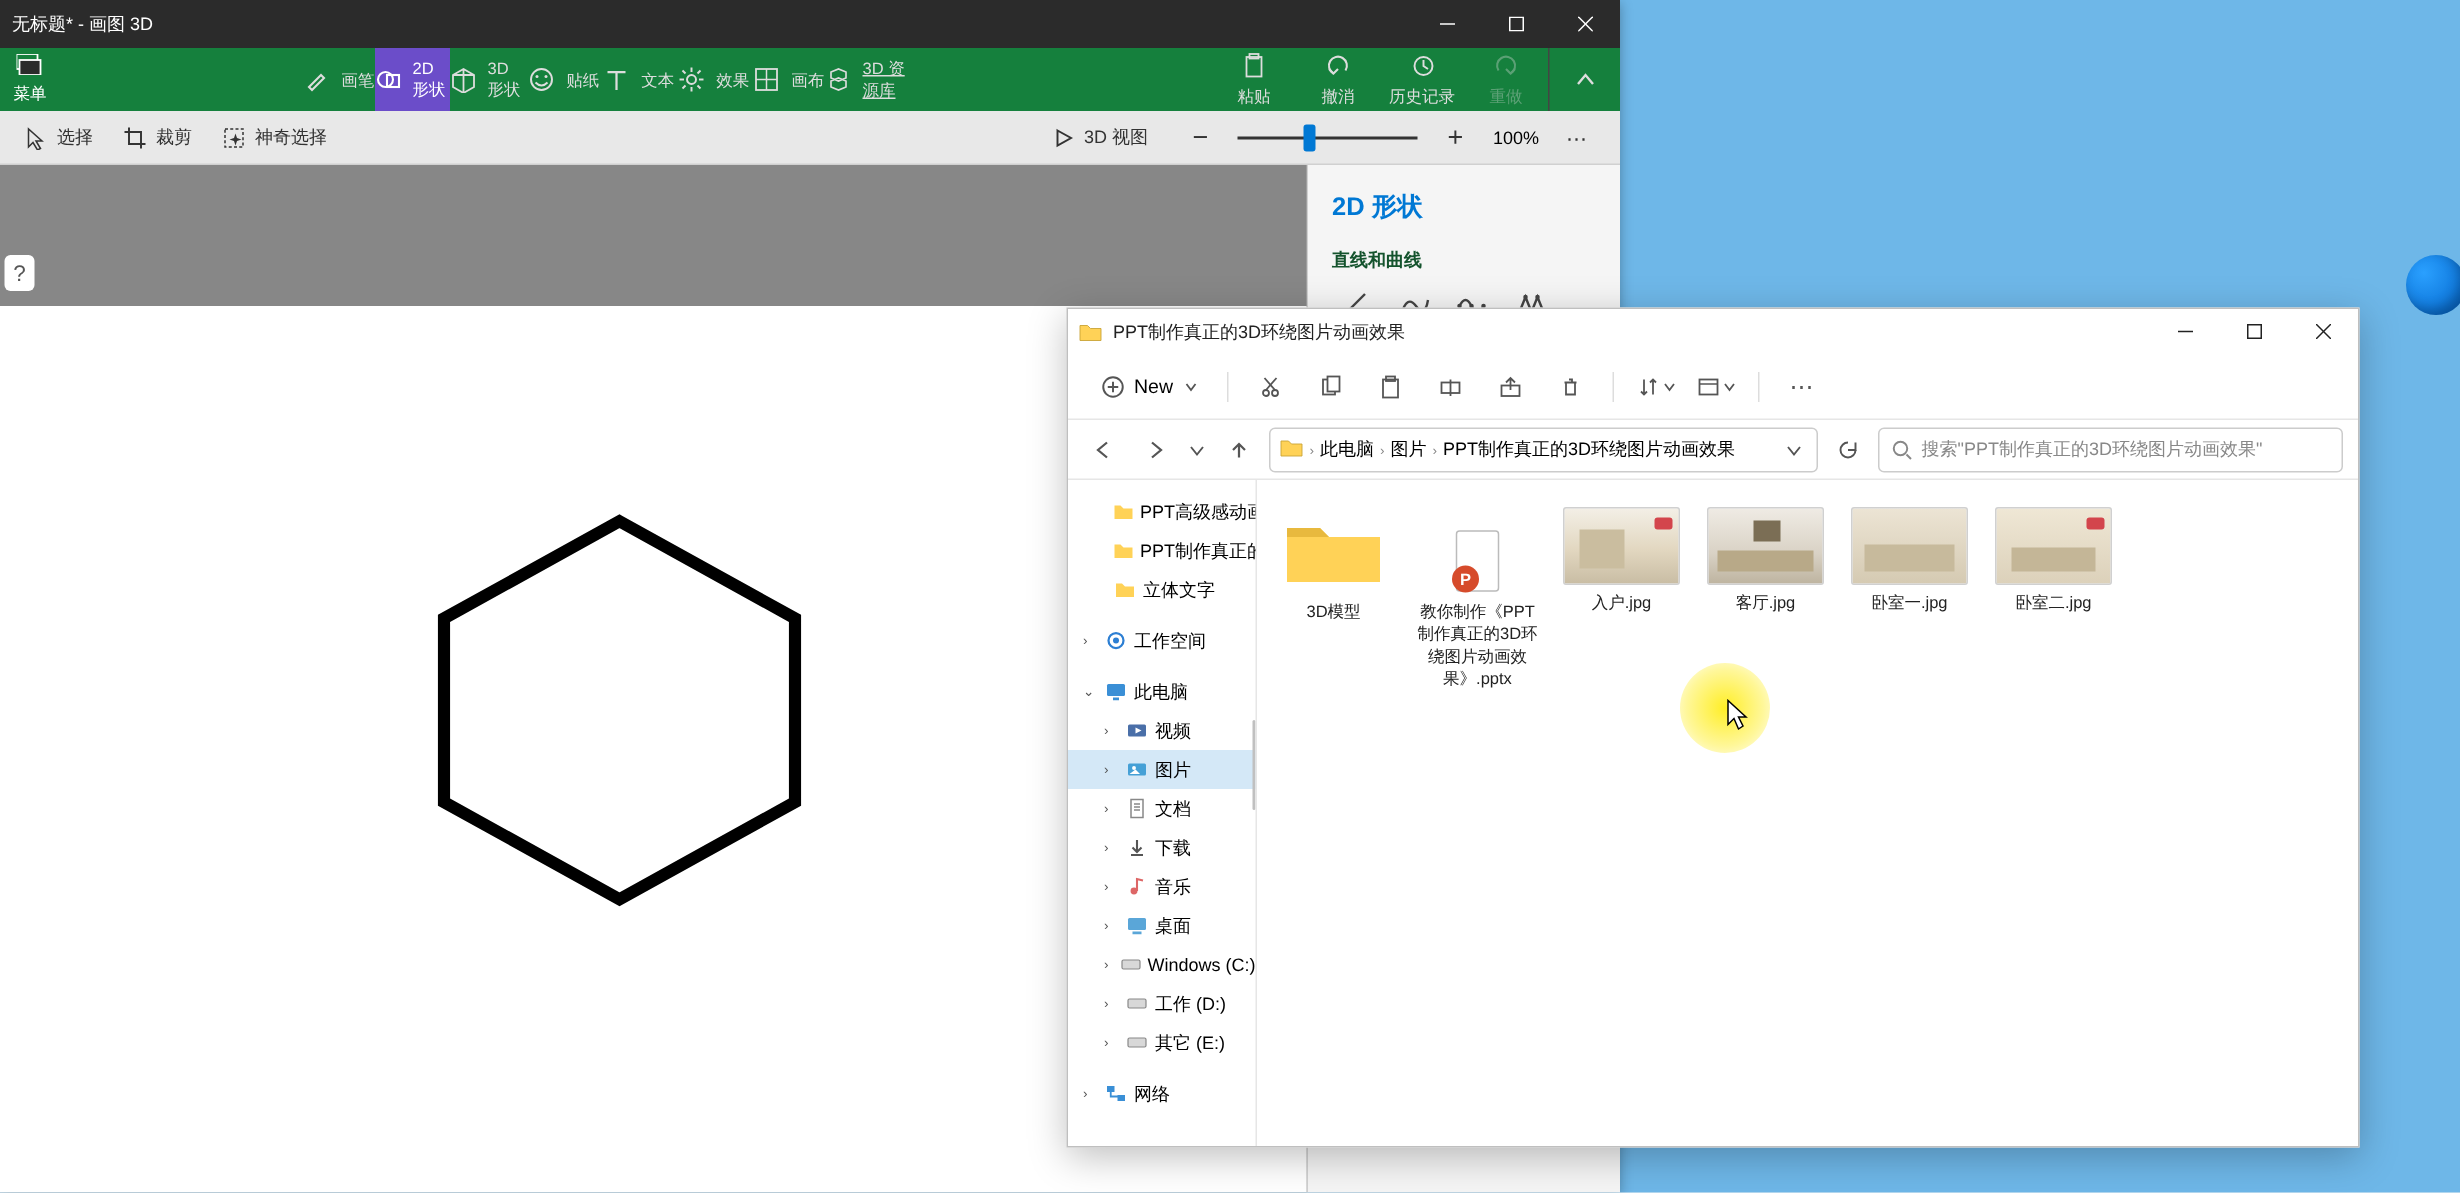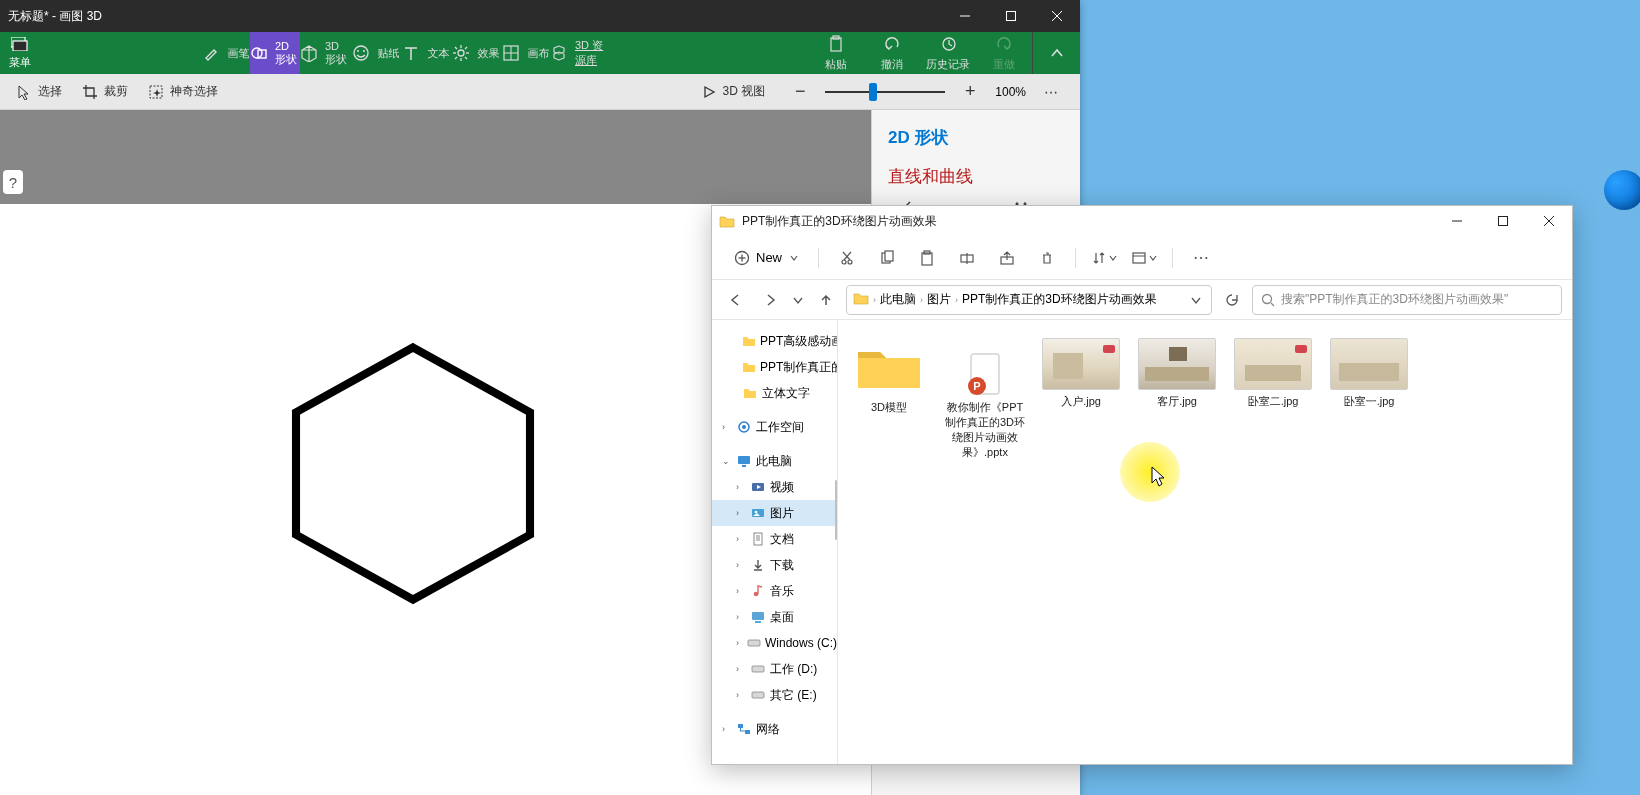--- a/index.html
+++ b/index.html
@@ -32,21 +32,21 @@
 
 .paint3d-main { flex: 1; display: flex; overflow: hidden; }
 .canvas-area { flex: 1; background: #878787; display: flex; flex-direction: column; position: relative; }
 .canvas-top-pad { height: 94px; background: #878787; position: relative; }
 .help-bubble { position: absolute; left: 3px; top: 60px; width: 20px; height: 24px; background: #fff; border-radius: 4px; display: flex; align-items: center; justify-content: center; font-size: 15px; color: #555; }
 .canvas-paper { flex: 1; background: #ffffff; margin: 0 0 0 0; position: relative; }
 .canvas-paper svg { position: absolute; }
 
 .side-panel { width: 209px; background: #f5f5f5; border-left: 1px solid #d0d0d0; padding: 16px 16px; font-size: 13px; color: #333; overflow: hidden; }
 .side-panel h2 { color: #0078d4; font-weight: 600; font-size: 17px; margin-bottom: 16px; }
-.panel-label { font-size: 17px; color: #b91c1c; margin: 12px 0 8px; }
+.panel-label { font-size: 12px; color: #14532d; margin: 12px 0 8px; font-weight: bold; }
 .shape-row { display: flex; gap: 12px; margin-bottom: 8px; }
 .shape-cell { width: 28px; height: 28px; display: flex; align-items: center; justify-content: center; }
 
 
 .explorer-window { position: absolute; left: 711px; top: 205px; width: 862px; height: 560px; background: #ffffff; border: 1px solid #bfbfbf; box-shadow: 0 6px 24px rgba(0,0,0,0.25); display: flex; flex-direction: column; }
 
 .explorer-titlebar { height: 30px; display: flex; align-items: center; font-size: 12px; color: #222; }
 .explorer-titlebar .ex-ico { width: 18px; height: 18px; margin: 0 6px; display:flex; align-items:center; justify-content:center;}
 .explorer-titlebar .title-text { flex: 1; }
 .explorer-titlebar .win-btns { display: flex; height: 100%; }
@@ -691,32 +691,32 @@
       <div class="file-item">
         <div class="thumb room-b">
           <div class="room-dec" style="left:6px;top:28px;width:64px;height:14px;background:#b8a988;"></div>
           <div class="room-dec" style="left:30px;top:8px;width:18px;height:14px;background:#7b6e55;"></div>
         </div>
         <span>客厅.jpg</span>
       </div>
 
 
       <div class="file-item">
+        <div class="thumb room-f">
+          <div class="room-dec" style="left:8px;top:24px;width:60px;height:18px;background:#c7ba9c;"></div>
+        </div>
+        <span>卧室一.jpg</span>
+      </div>
+
+      <div class="file-item">
         <div class="thumb room-e">
           <div class="room-dec" style="right:4px;top:6px;width:12px;height:8px;background:#d3454c;border-radius:2px;"></div>
           <div class="room-dec" style="left:10px;top:26px;width:56px;height:16px;background:#c4b697;"></div>
         </div>
         <span>卧室二.jpg</span>
-      </div>
-
-      <div class="file-item">
-        <div class="thumb room-f">
-          <div class="room-dec" style="left:8px;top:24px;width:60px;height:18px;background:#c7ba9c;"></div>
-        </div>
-        <span>卧室一.jpg</span>
       </div>
 
       <div class="cursor-highlight" style="left:282px; top:122px;"></div>
       <svg class="cursor-arrow" width="18" height="22" style="left:312px; top:146px;">
         <path d="M2 1 L2 17 L6 13 L9 20 L12 18 L9 12 L14 12 Z" fill="#fff" stroke="#000" stroke-width="1"></path>
       </svg>
     </div>
   </div>
 
 </div>

